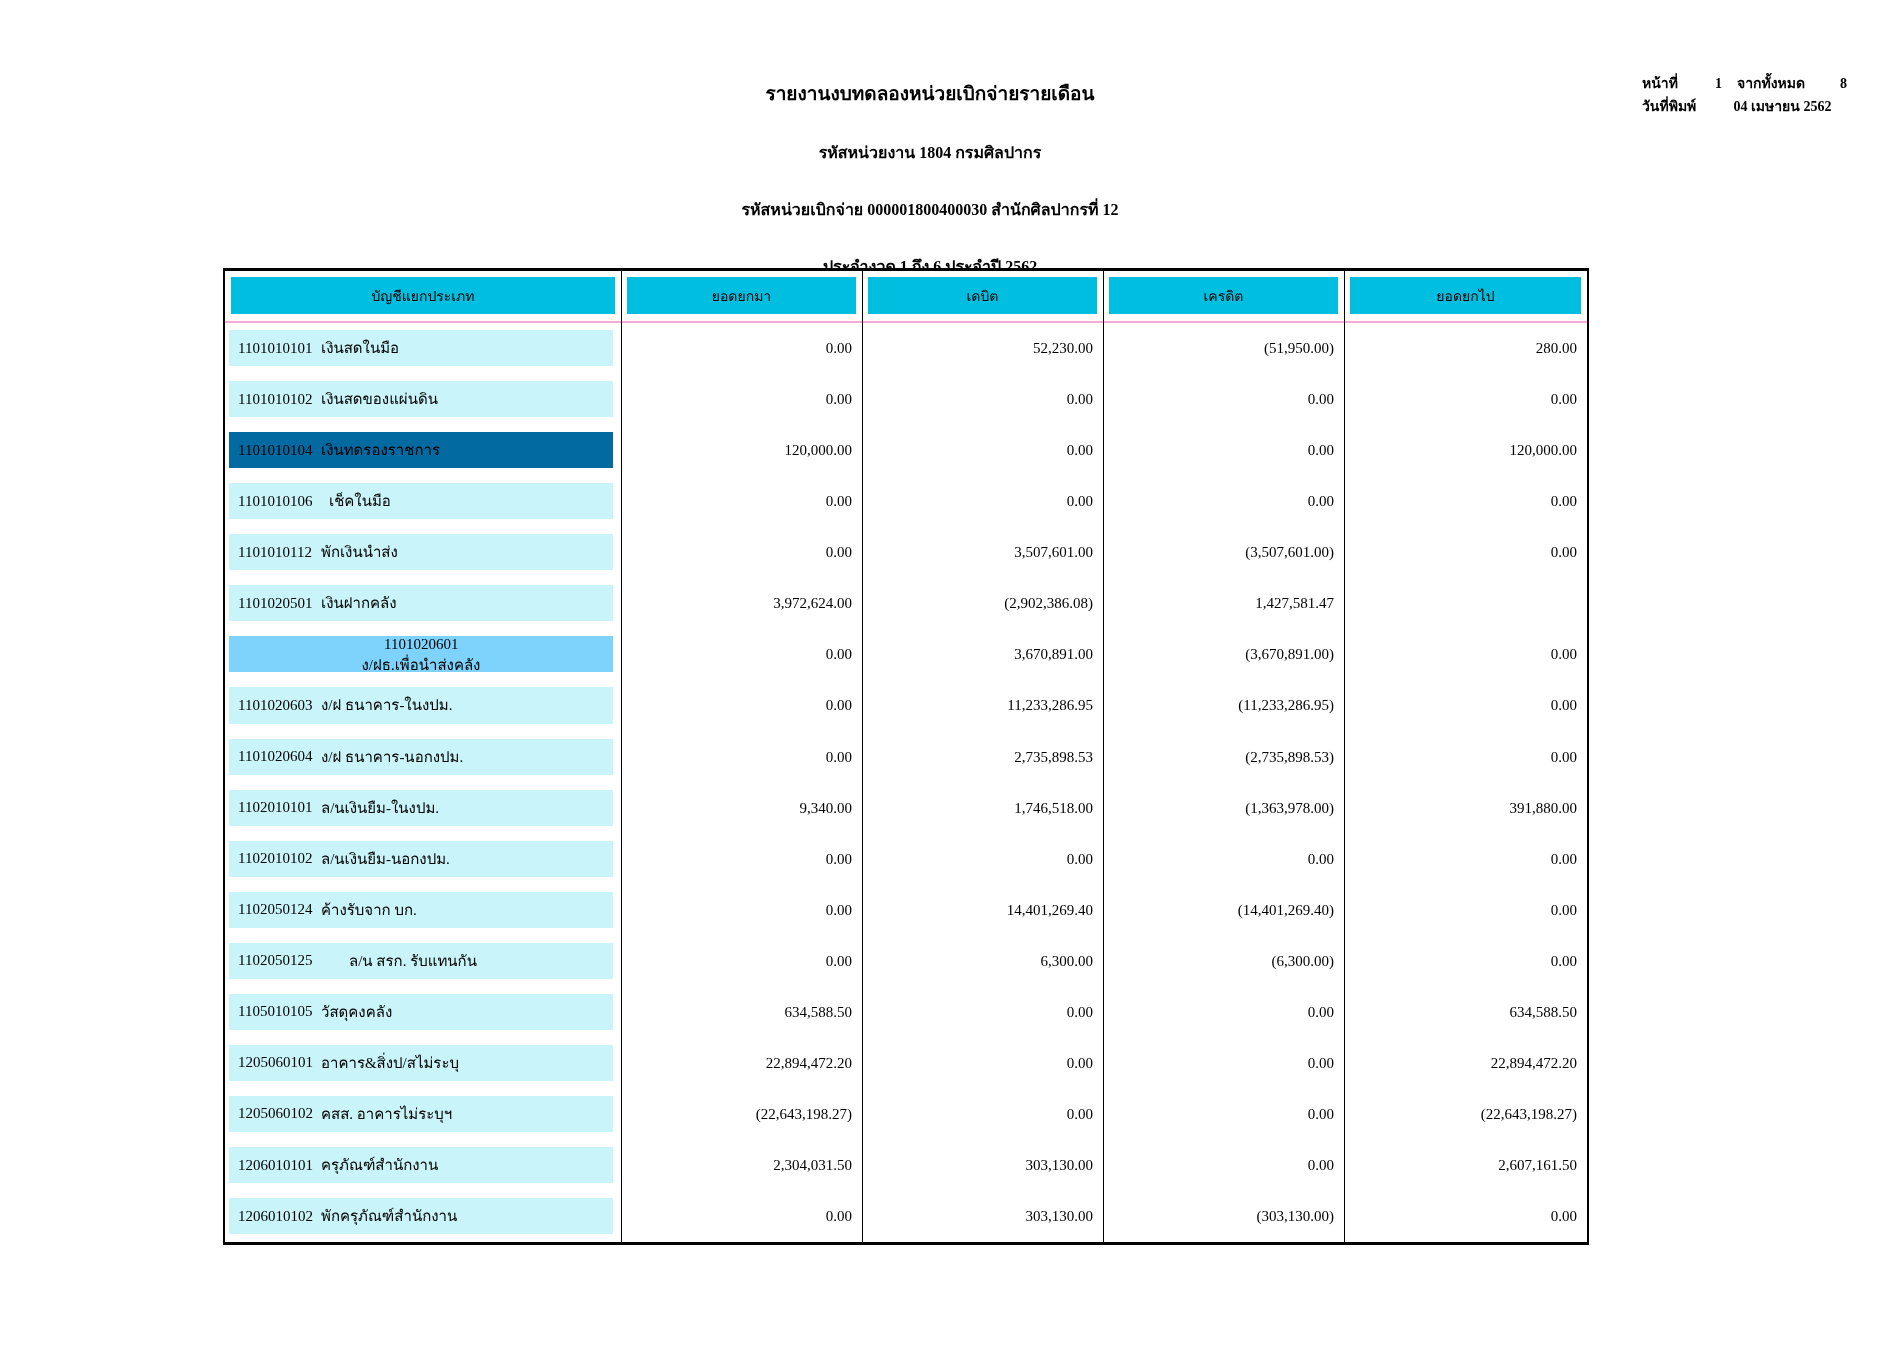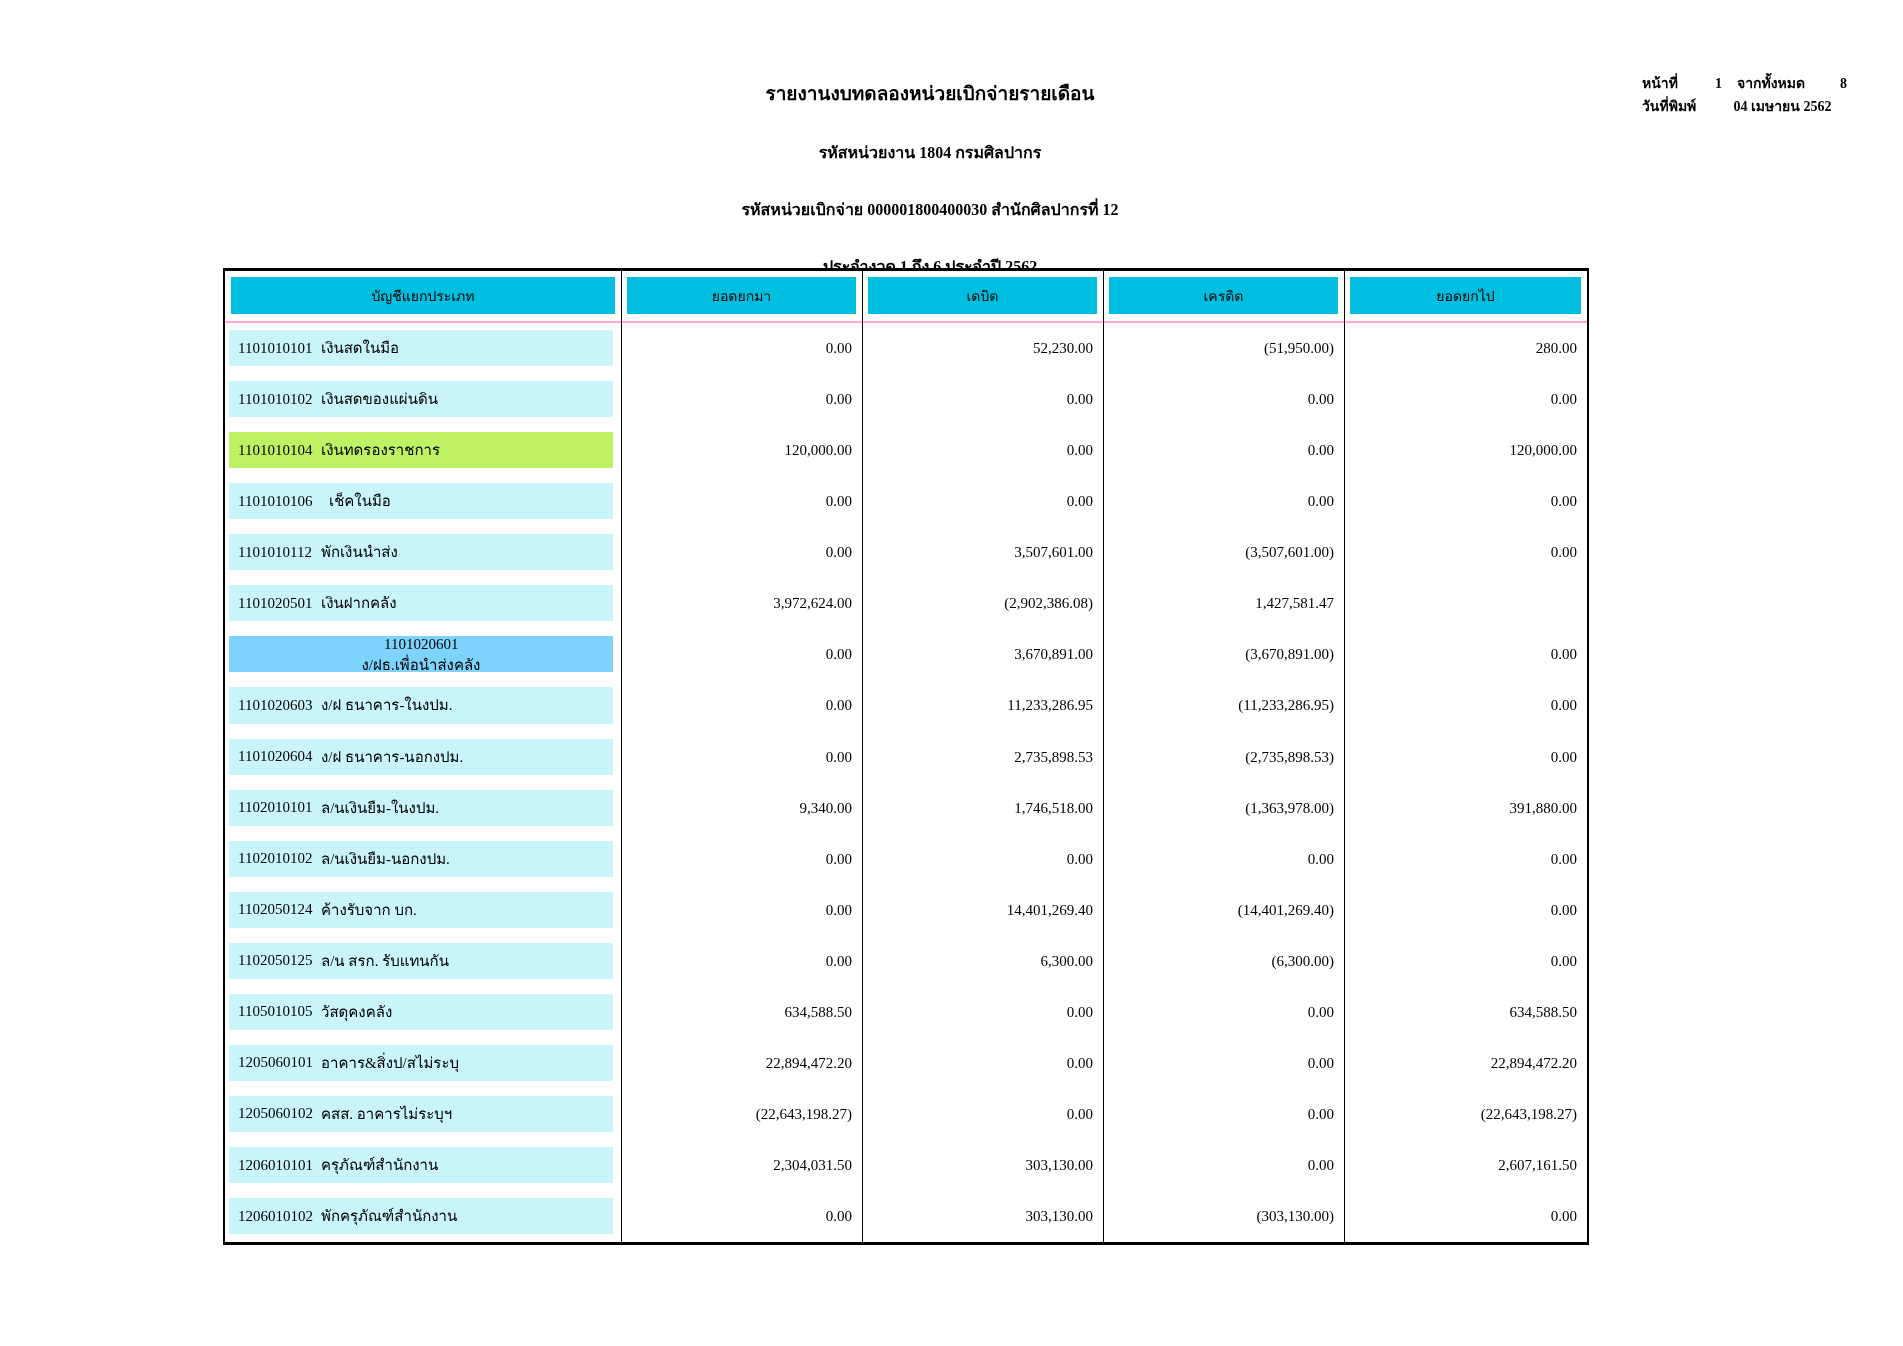--- a/index.html
+++ b/index.html
@@ -184,21 +184,21 @@
       </div>
     </div>
     <div class="tc num">0.00</div>
     <div class="tc num">0.00</div>
     <div class="tc num">0.00</div>
     <div class="tc num">0.00</div>
   </div>
 
   <div class="trow">
     <div class="tc label-cell">
-      <div class="label-band" style="background: #bef264;">
+      <div class="label-band" style="background: #0369a1;">
         <span class="acct-code">1101010104</span>
         <span class="acct-name">เงินทดรองราชการ</span>
       </div>
     </div>
     <div class="tc num">120,000.00</div>
     <div class="tc num">0.00</div>
     <div class="tc num">0.00</div>
     <div class="tc num">120,000.00</div>
   </div>
 
@@ -313,21 +313,21 @@
       </div>
     </div>
     <div class="tc num">0.00</div>
     <div class="tc num">14,401,269.40</div>
     <div class="tc num">(14,401,269.40)</div>
     <div class="tc num">0.00</div>
   </div>
 
   <div class="trow">
     <div class="tc label-cell">
-      <div class="label-band" style="background: rgb(200, 244, 250);">
+      <div class="label-band" style="background: rgb(200, 244, 250); gap: 28px;">
         <span class="acct-code">1102050125</span>
         <span class="acct-name">ล/น สรก. รับแทนกัน</span>
       </div>
     </div>
     <div class="tc num">0.00</div>
     <div class="tc num">6,300.00</div>
     <div class="tc num">(6,300.00)</div>
     <div class="tc num">0.00</div>
   </div>
 

